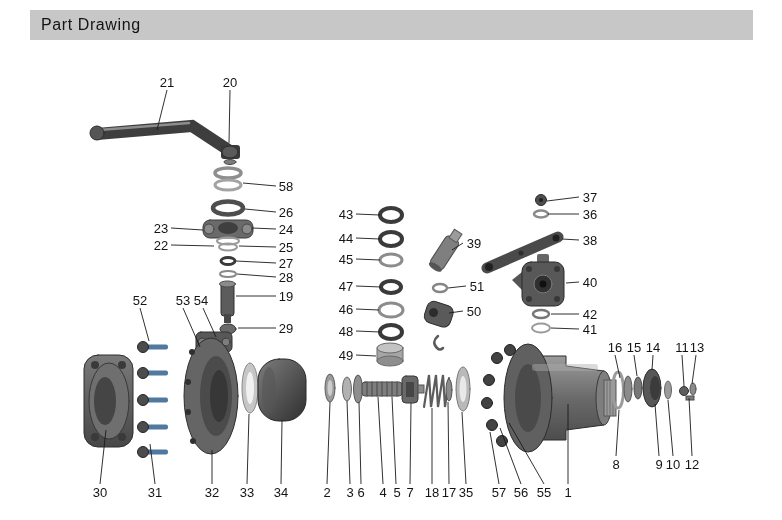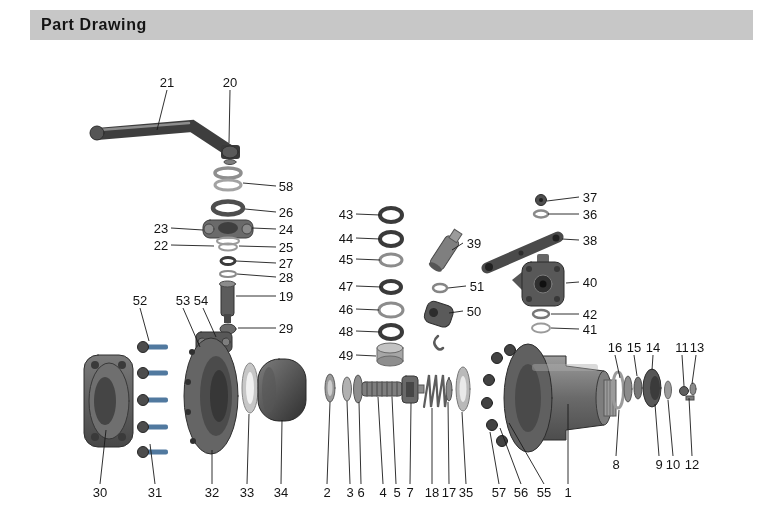--- a/index.html
+++ b/index.html
@@ -7,21 +7,21 @@
     width:782px;height:520px;overflow:hidden;background:#ffffff;
     font-family:"Liberation Sans", sans-serif;
   }
   .page{position:relative;width:782px;height:520px;}
   .drawing-svg{position:absolute;left:0;top:0;}
   .titlebar{
     position:absolute;left:30px;top:10px;width:723px;height:30px;
     background:#c7c7c7;display:flex;align-items:center;
   }
   .titlebar h1{
-    margin:0;padding:0 0 0 11px;font-size:16px;font-weight:700;
+    margin:0;padding:0 0 0 11px;font-size:16px;font-weight:400;
     letter-spacing:0.6px;color:#141414;
     font-family:"Liberation Sans", sans-serif;
   }
   
   .co-text{
     font-family:"Liberation Sans", sans-serif;
     font-size:13px;fill:#141414;text-anchor:middle;
   }
   .co-line{stroke:#1a1a1a;stroke-width:0.9;}
 </style>

